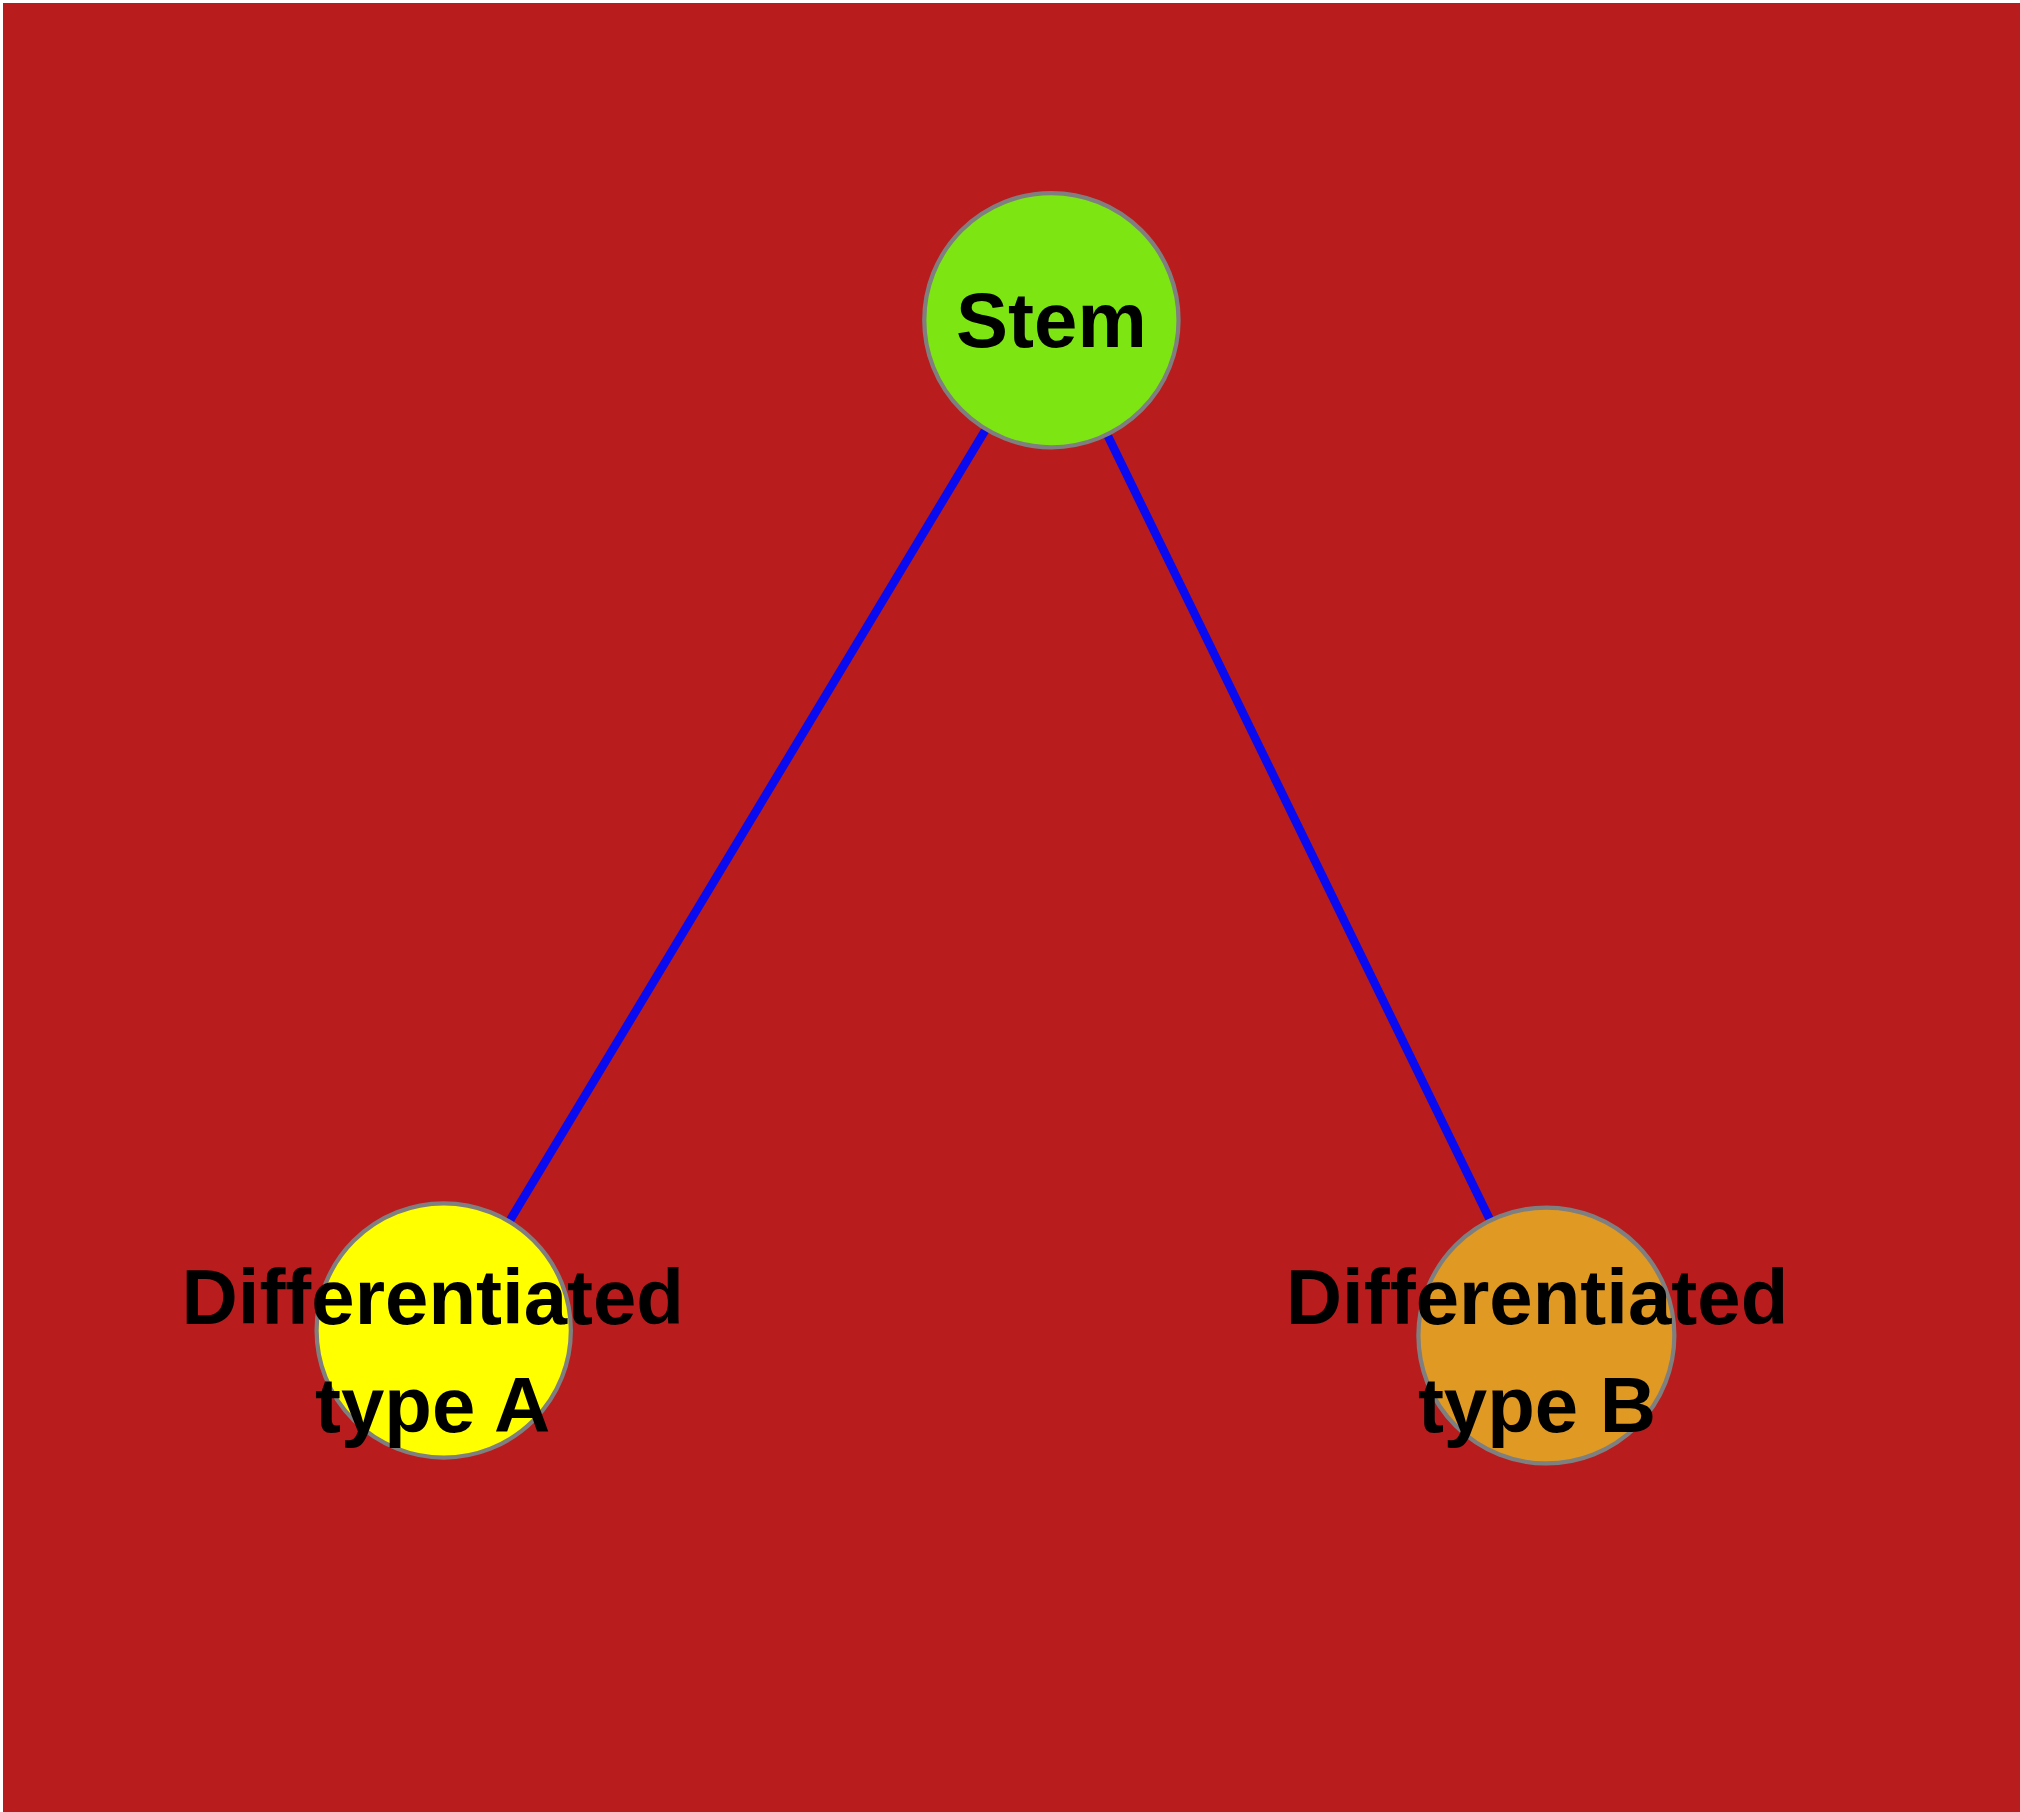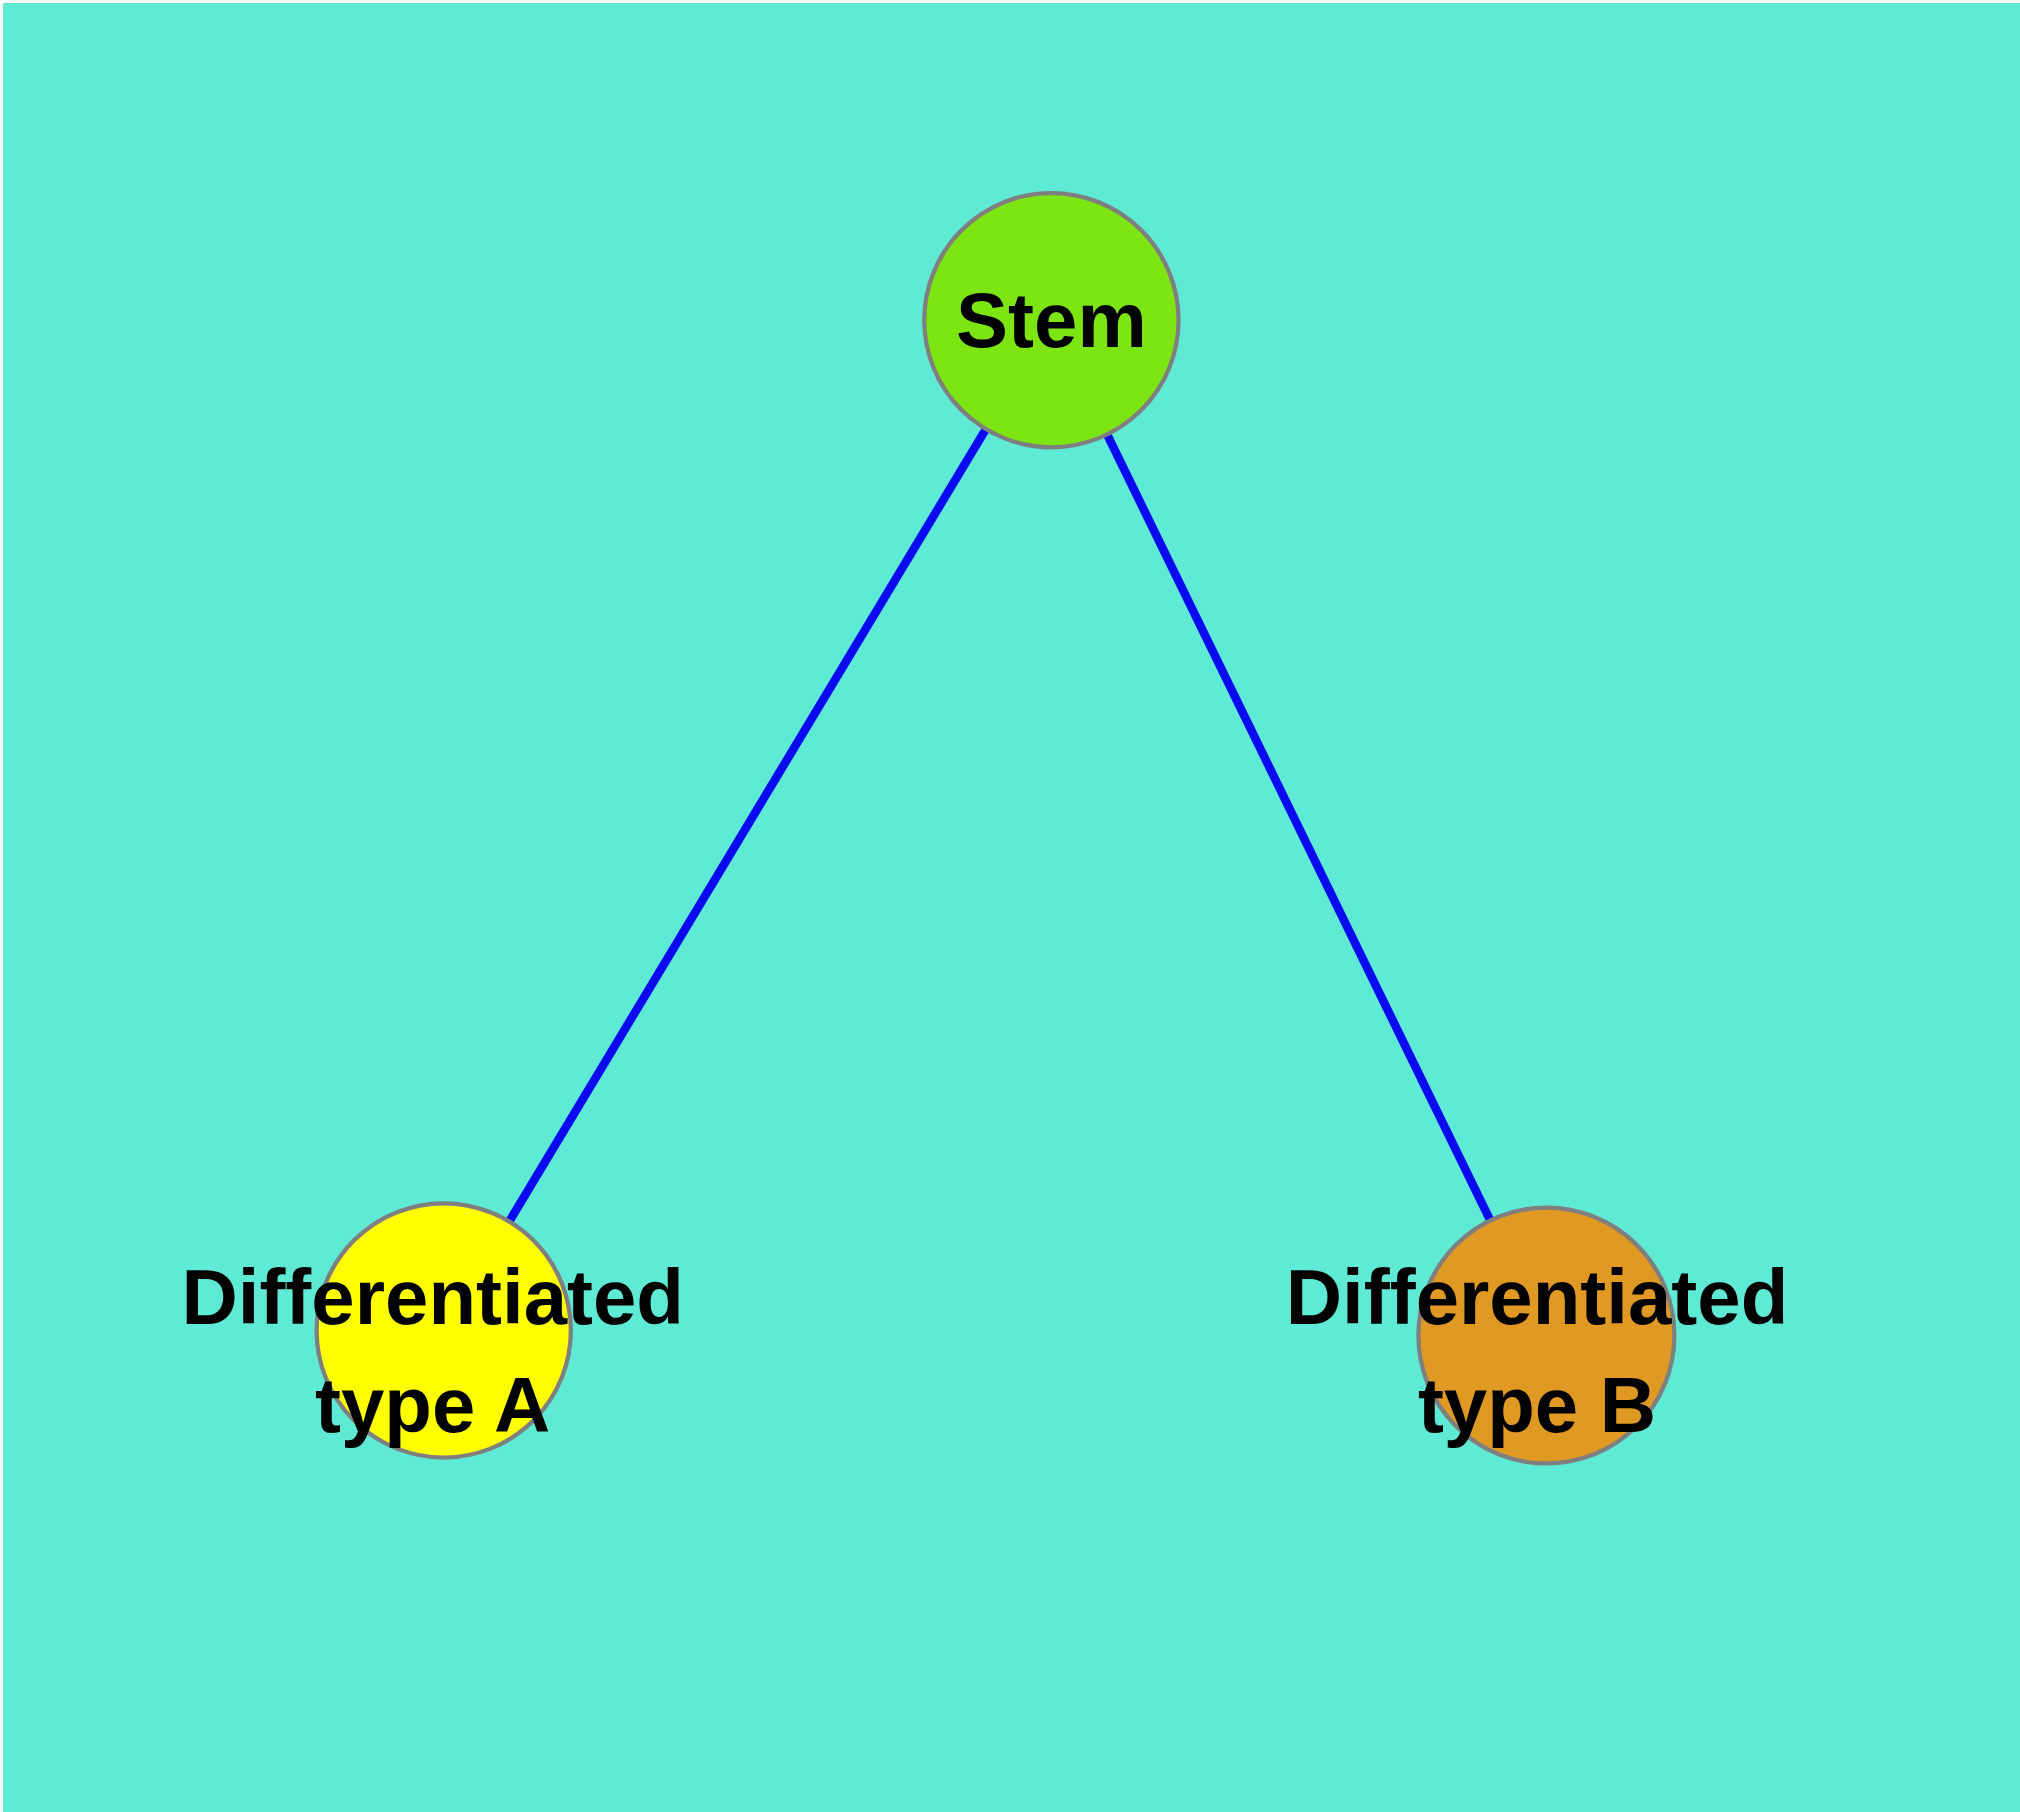--- a/index.html
+++ b/index.html
@@ -25,21 +25,21 @@
     height: 100%;
   }
   #diagram-svg text {
     font-family: "Liberation Sans", "DejaVu Sans", sans-serif;
     font-weight: bold;
   }
 </style>
 </head>
 <body>
 
-<div id="canvas" style="background: #5eead4;">
+<div id="canvas" style="background: #b91c1c;">
   <svg id="diagram-svg" viewBox="0 0 2381 2134" xmlns="http://www.w3.org/2000/svg">
     <g id="edges-layer">
         <line x1="1237" y1="374" x2="520" y2="1566" stroke="#0a0af0" stroke-width="10"></line>
         <line x1="1237" y1="374" x2="1821" y2="1572" stroke="#0a0af0" stroke-width="10"></line>
       </g>
     <g id="nodes-layer">
         <circle cx="1237" cy="374" r="150" fill="#7de612" stroke="#7f7f7f" stroke-width="5"></circle>
         <circle cx="520" cy="1566" r="150" fill="#ffff00" stroke="#7f7f7f" stroke-width="5"></circle>
         <circle cx="1821" cy="1572" r="151" fill="#e09a23" stroke="#7f7f7f" stroke-width="5"></circle>
       </g>

